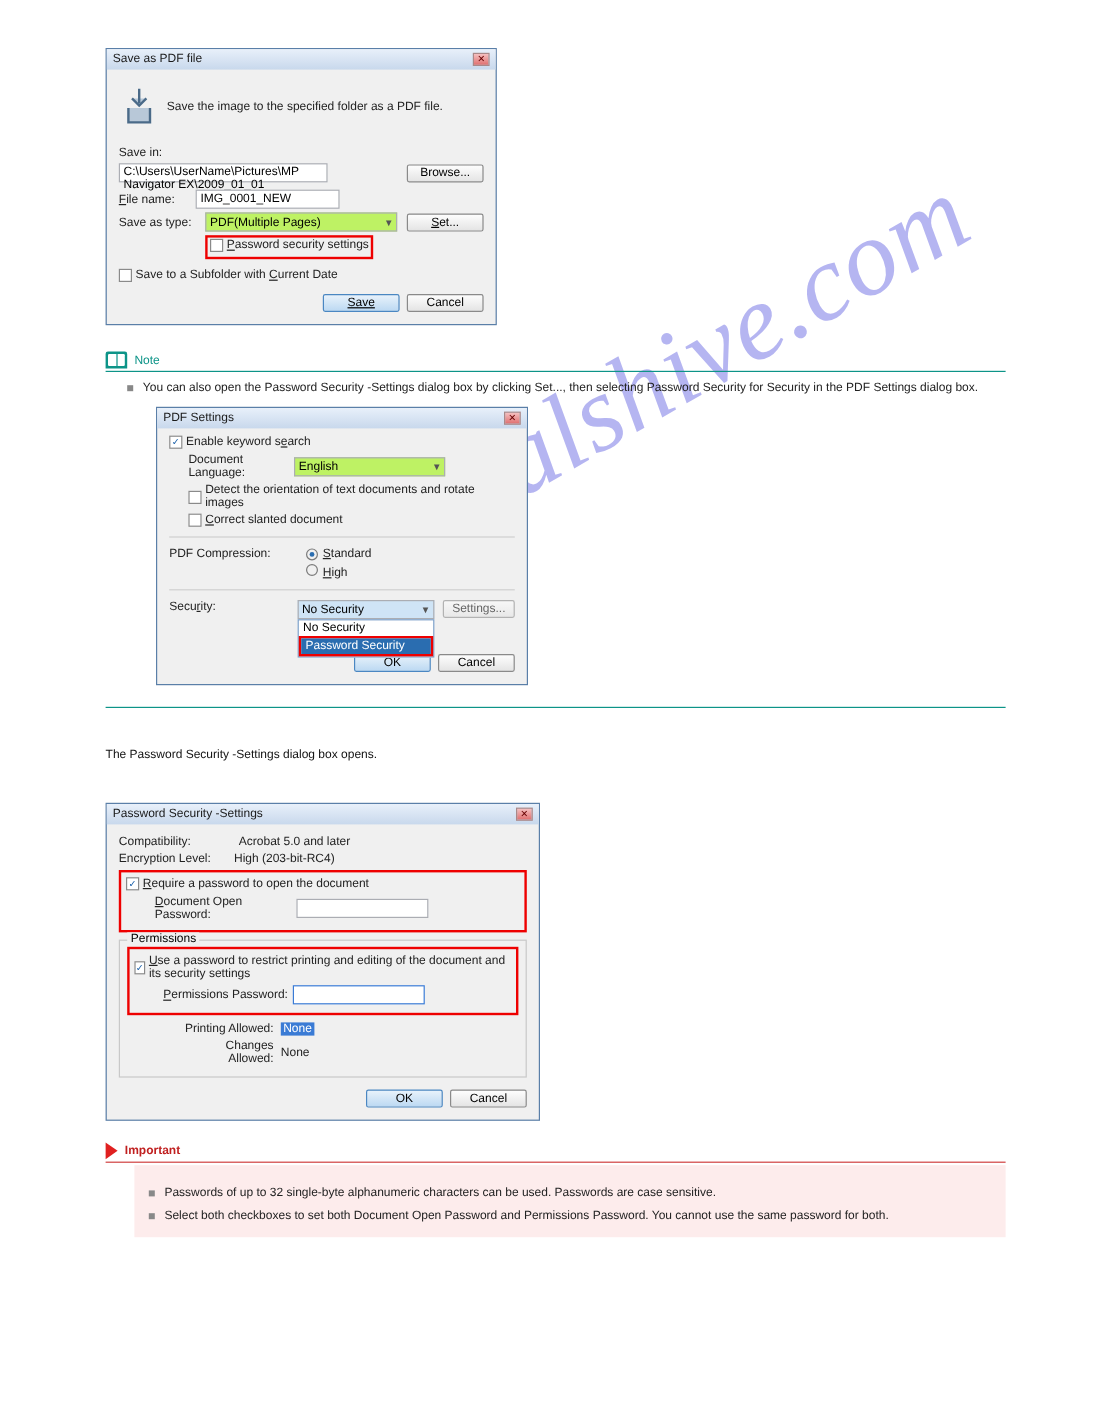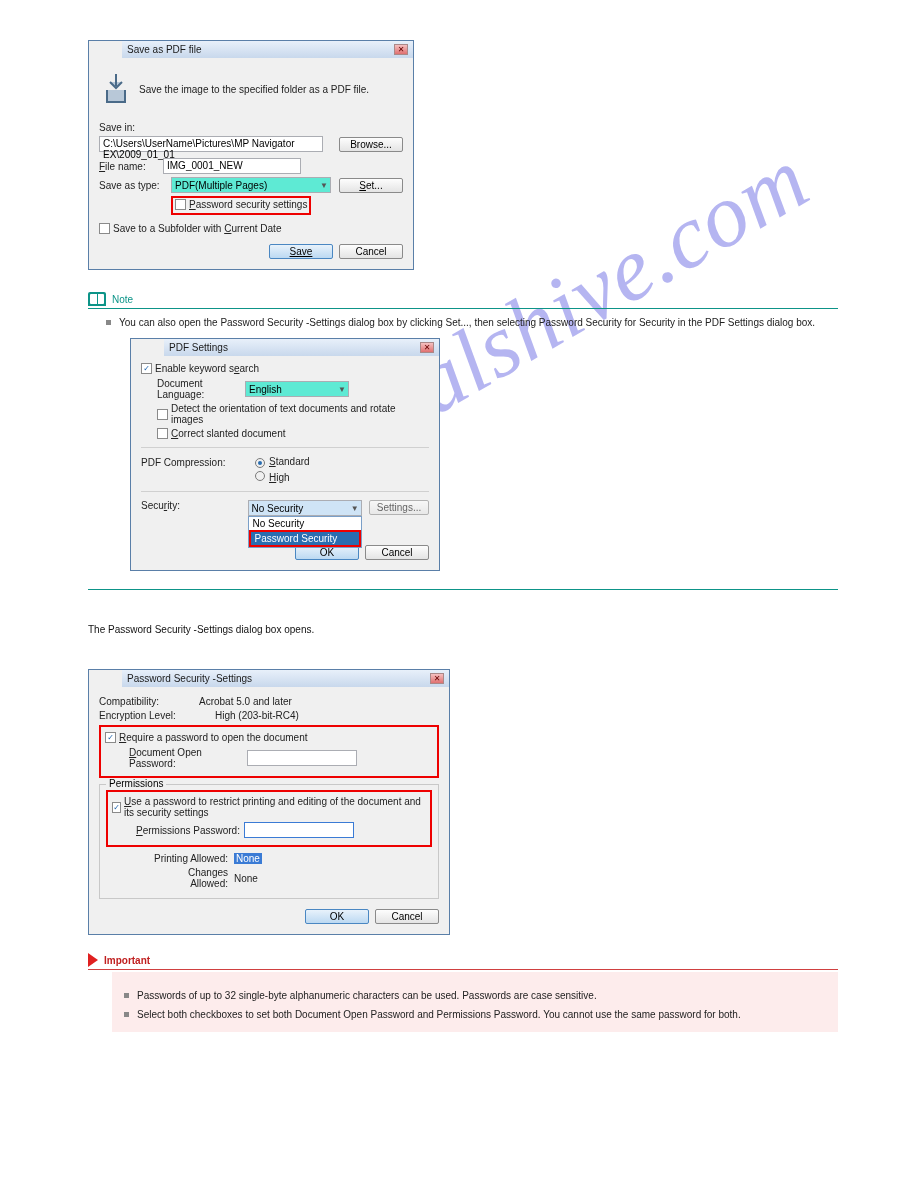--- a/index.html
+++ b/index.html
@@ -1,32 +1,32 @@
 <!DOCTYPE html>
 <html><head>
 <meta charset="utf-8">
 <style>
   * { box-sizing: border-box; margin: 0; padding: 0; }
   body { font-family: "Segoe UI", Tahoma, sans-serif; font-size: 10px; background: #fff; width: 918px; padding: 40px 80px 60px 88px; position: relative; }
   .watermark { position: absolute; top: 280px; left: 200px; font-size: 90px; color: rgba(120,120,230,0.55); transform: rotate(-30deg); font-style: italic; font-family: Georgia, serif; pointer-events: none; z-index: 0; letter-spacing: 1px; }
   .content { position: relative; z-index: 1; }
 
   .dlg { border: 1px solid #5a7fa8; background: #f0f0f0; width: 326px; margin-bottom: 18px; }
-  .dlg-title { background: linear-gradient(#e8f0fa,#c8d8ec); padding: 3px 5px; display: flex; align-items: center; justify-content: space-between; font-size: 10px; color: #1a1a1a; margin-left: 33px; }
+  .dlg-title { background: linear-gradient(#e8f0fa,#c8d8ec); padding: 3px 5px; display: flex; align-items: center; justify-content: space-between; font-size: 10px; color: #1a1a1a; }
   .dlg-close { display: flex; gap: 1px; }
   .cls-btn { width: 14px; height: 11px; border: 1px solid #a88; background: linear-gradient(#f5c0c0,#e07070); font-size: 8px; line-height: 8px; text-align: center; color: #600; display: flex; align-items: center; justify-content: center; }
   .dlg-body { padding: 6px 10px 10px 10px; }
 
   .intro { display: flex; align-items: center; gap: 8px; padding: 8px 2px 16px 2px; }
   .arrow-ico { width: 30px; height: 34px; }
 
   .lbl { font-size: 10px; color: #222; }
   .row { display: flex; align-items: center; margin: 3px 0; }
   .field { border: 1px solid #abadb3; background: #fff; padding: 1px 3px; font-size: 10px; height: 16px; }
-  .combo { border: 1px solid #abadb3; background: #5eead4; font-size: 10px; height: 16px; display: flex; align-items: center; justify-content: space-between; padding: 0 2px 0 3px; }
+  .combo { border: 1px solid #abadb3; background: #bef264; font-size: 10px; height: 16px; display: flex; align-items: center; justify-content: space-between; padding: 0 2px 0 3px; }
   .combo .chev { font-size: 8px; color: #555; }
   .btn { border: 1px solid #8a8a8a; background: linear-gradient(#fdfdfd,#e4e4e4); font-size: 10px; padding: 1px 0; width: 64px; text-align: center; border-radius: 2px; }
   .btn.primary { background: linear-gradient(#e8f2fb,#bcd9f2); border-color: #4a87c2; }
   .chk { display: inline-flex; align-items: center; gap: 3px; }
   .chk .box { width: 11px; height: 11px; border: 1px solid #8a8a8a; background: #fff; display: inline-flex; align-items: center; justify-content: center; font-size: 8px; color: #1a60aa; }
   .red-box { border: 2px solid #e00; padding: 1px 2px; display: inline-block; }
   .btnrow { display: flex; justify-content: flex-end; gap: 6px; margin-top: 10px; }
   .note-sec { margin: 22px 0 10px 0; }
   .note-hdr { display: flex; align-items: center; gap: 6px; border-bottom: 1px solid #0d9488; padding-bottom: 2px; }
   .book-ico { width: 18px; height: 14px; background: #0d9488; border-radius: 2px 2px 0 0; position: relative; }
@@ -69,27 +69,27 @@
   </div>
   <div class="dlg-body">
     <div class="intro">
       <svg class="arrow-ico" viewBox="0 0 30 34">
         <path d="M15 2 L15 14 M9 10 L15 16 L21 10 M6 18 L6 30 L24 30 L24 18" stroke="#4a6a88" stroke-width="2" fill="#b8c8d8"></path>
       </svg>
       <span class="lbl">Save the image to the specified folder as a PDF file.</span>
     </div>
     <div class="lbl">Save in:</div>
     <div class="row">
-      <div class="field" style="width:224px">C:\Users\UserName\Pictures\MP Navigator EX\2009_01_01</div>
+      <div class="field" style="width:174px">C:\Users\UserName\Pictures\MP Navigator EX\2009_01_01</div>
       <div style="flex:1"></div>
       <div class="btn">Browse...</div>
     </div>
     <div class="row" style="margin-top:6px">
       <div class="lbl" style="width:64px"><span class="underline">F</span>ile name:</div>
-      <div class="field" style="width:138px">IMG_0001_NEW</div>
+      <div class="field" style="width:120px">IMG_0001_NEW</div>
     </div>
     <div class="row">
       <div class="lbl" style="width:72px">Save as  type:</div>
       <div class="combo" style="width:160px">
         <span>PDF(Multiple Pages)</span>
         <span class="chev">▼</span>
       </div>
       <div style="flex:1"></div>
       <div class="btn"><span class="underline">S</span>et...</div>
     </div>
@@ -132,21 +132,21 @@
           <div class="cls-btn">✕</div>
         </div>
   </div>
   <div class="dlg-body">
     <div class="chk">
       <span class="box">✓</span>
       <span class="lbl">Enable keyword s<span class="underline">e</span>arch</span>
     </div>
     <div class="row" style="margin-left:16px;margin-top:4px">
       <span class="lbl" style="width:88px">Document Language:</span>
-      <div class="combo" style="width:104px">
+      <div class="combo" style="width:126px">
         <span>English</span>
         <span class="chev">▼</span>
       </div>
     </div>
     <div class="row" style="margin-left:16px">
       <span class="chk">
             <span class="box"></span>
             <span class="lbl">Detect the orientation of text documents and rotate images</span>
           </span>
     </div>
@@ -199,21 +199,21 @@
     <div class="dlg-close">
           <div class="cls-btn">✕</div>
         </div>
   </div>
   <div class="dlg-body">
     <div class="row">
           <span class="lbl" style="width:100px">Compatibility:</span>
           <span class="lbl">Acrobat 5.0 and later</span>
         </div>
     <div class="row">
-          <span class="lbl" style="width:116px">Encryption Level:</span>
+          <span class="lbl" style="width:96px">Encryption Level:</span>
           <span class="lbl">High (203-bit-RC4)</span>
         </div>
 
     <div class="red-frame" style="margin-top:4px">
       <span class="chk">
         <span class="box">✓</span>
         <span class="lbl"><span class="underline">R</span>equire a password to open the document</span>
       </span>
       <div class="row" style="margin-left:24px;margin-top:4px">
         <span class="lbl" style="width:118px"><span class="underline">D</span>ocument Open Password:</span>

